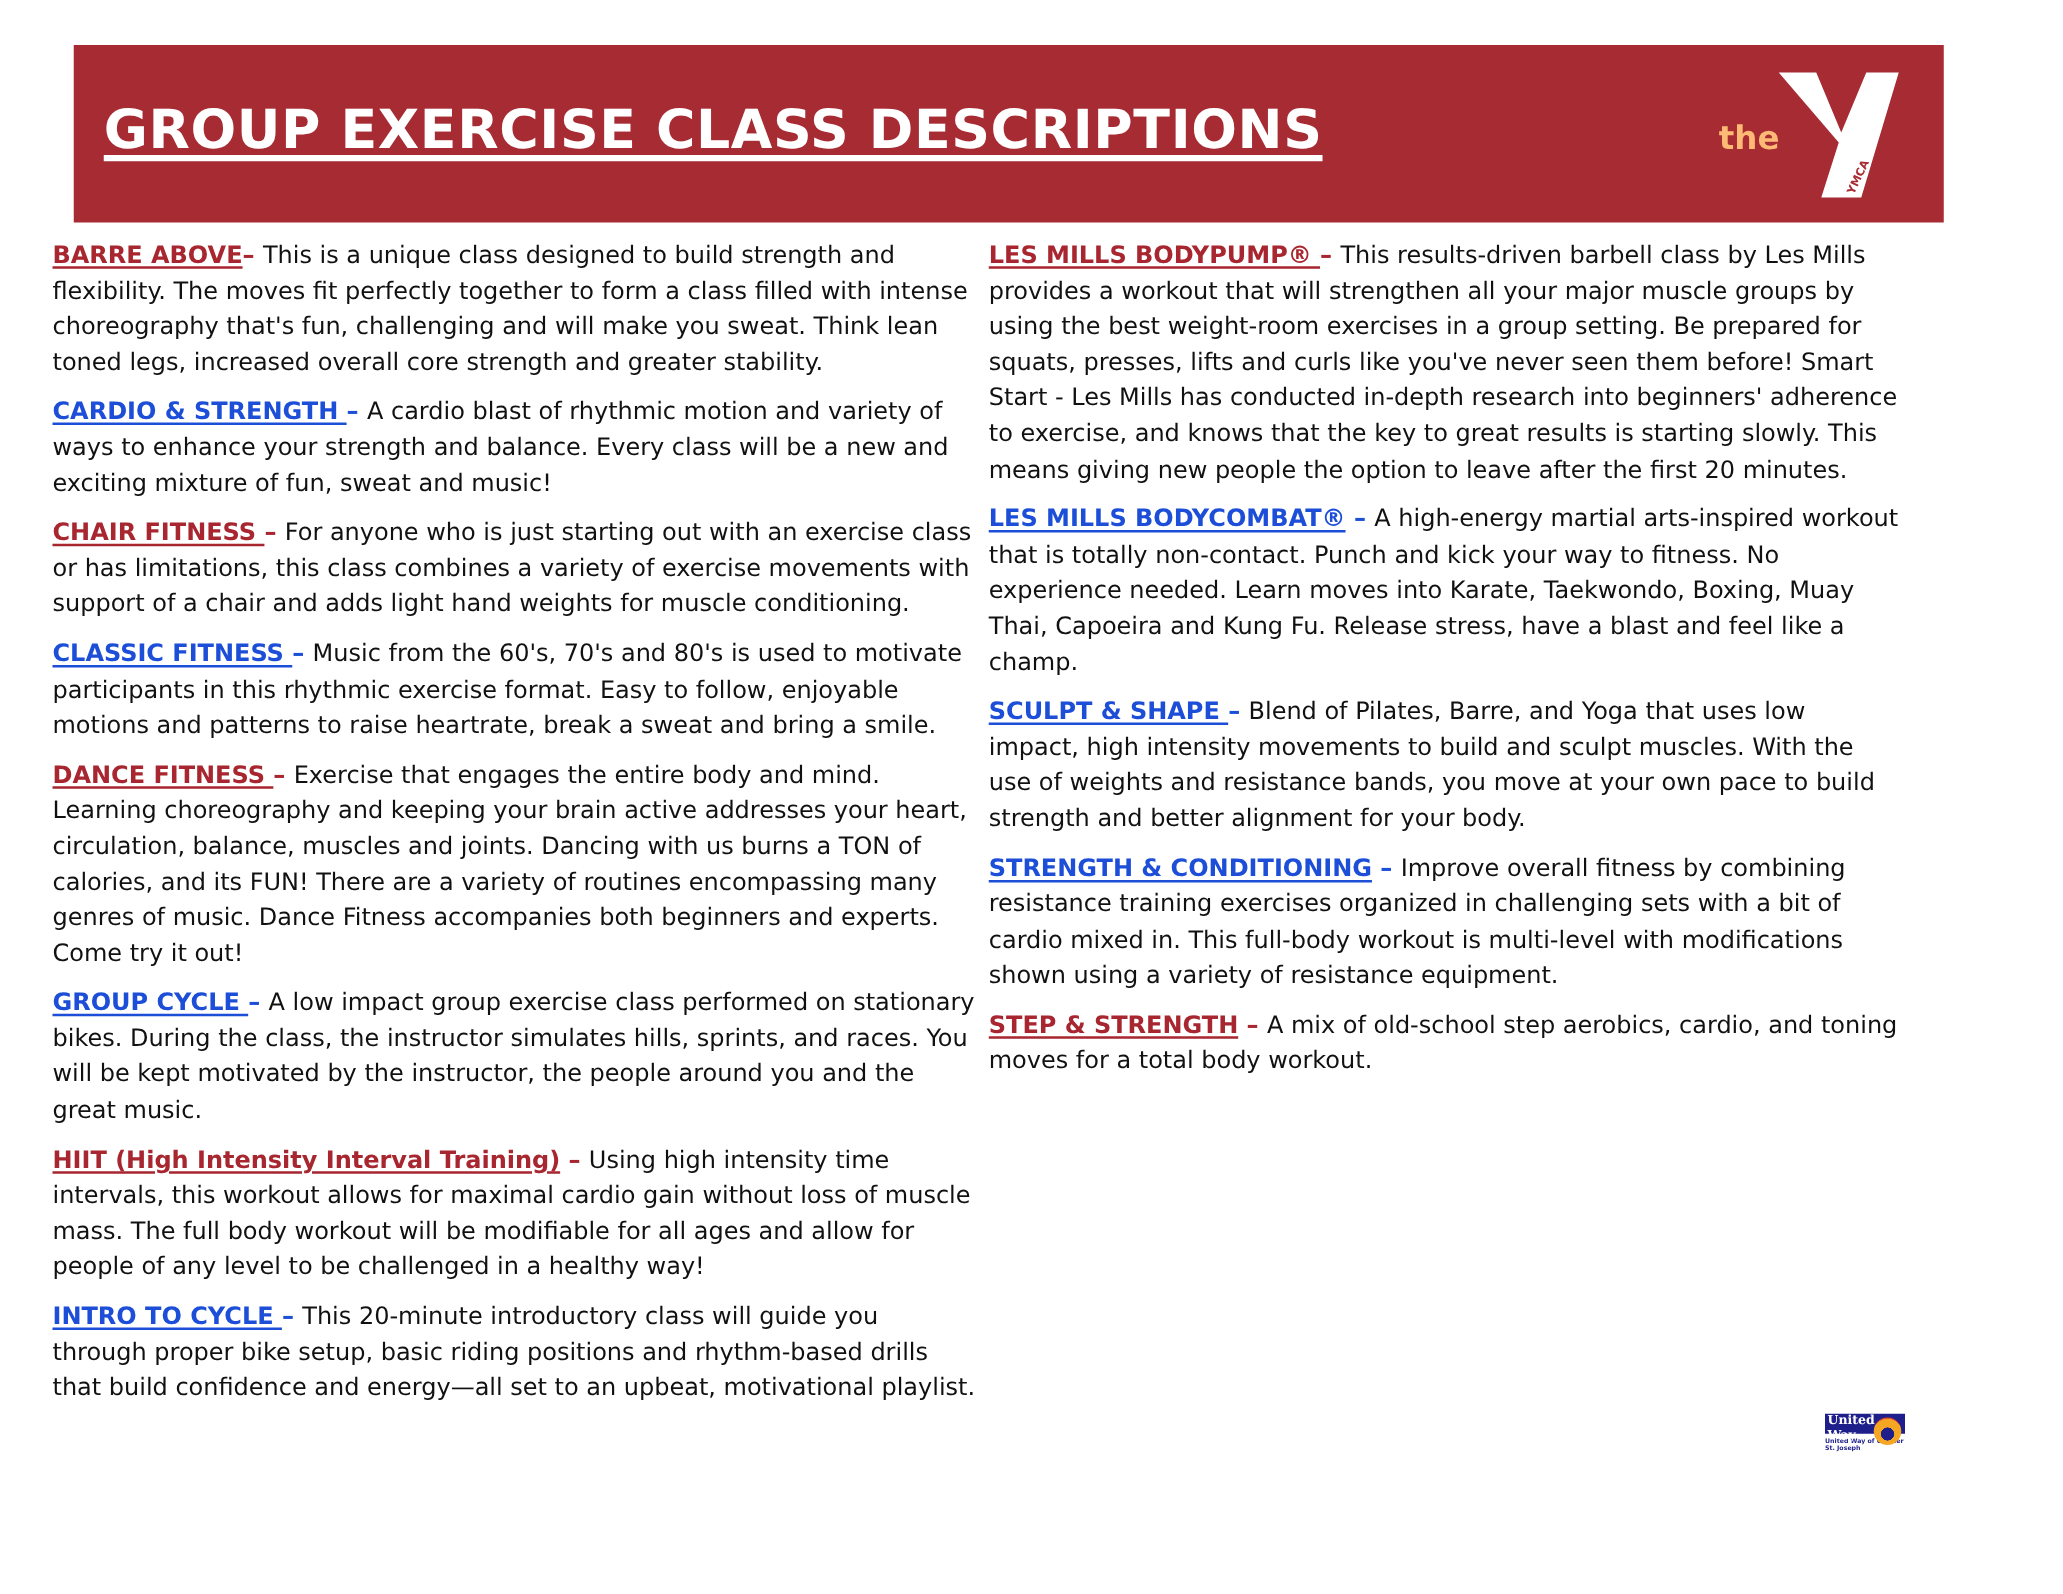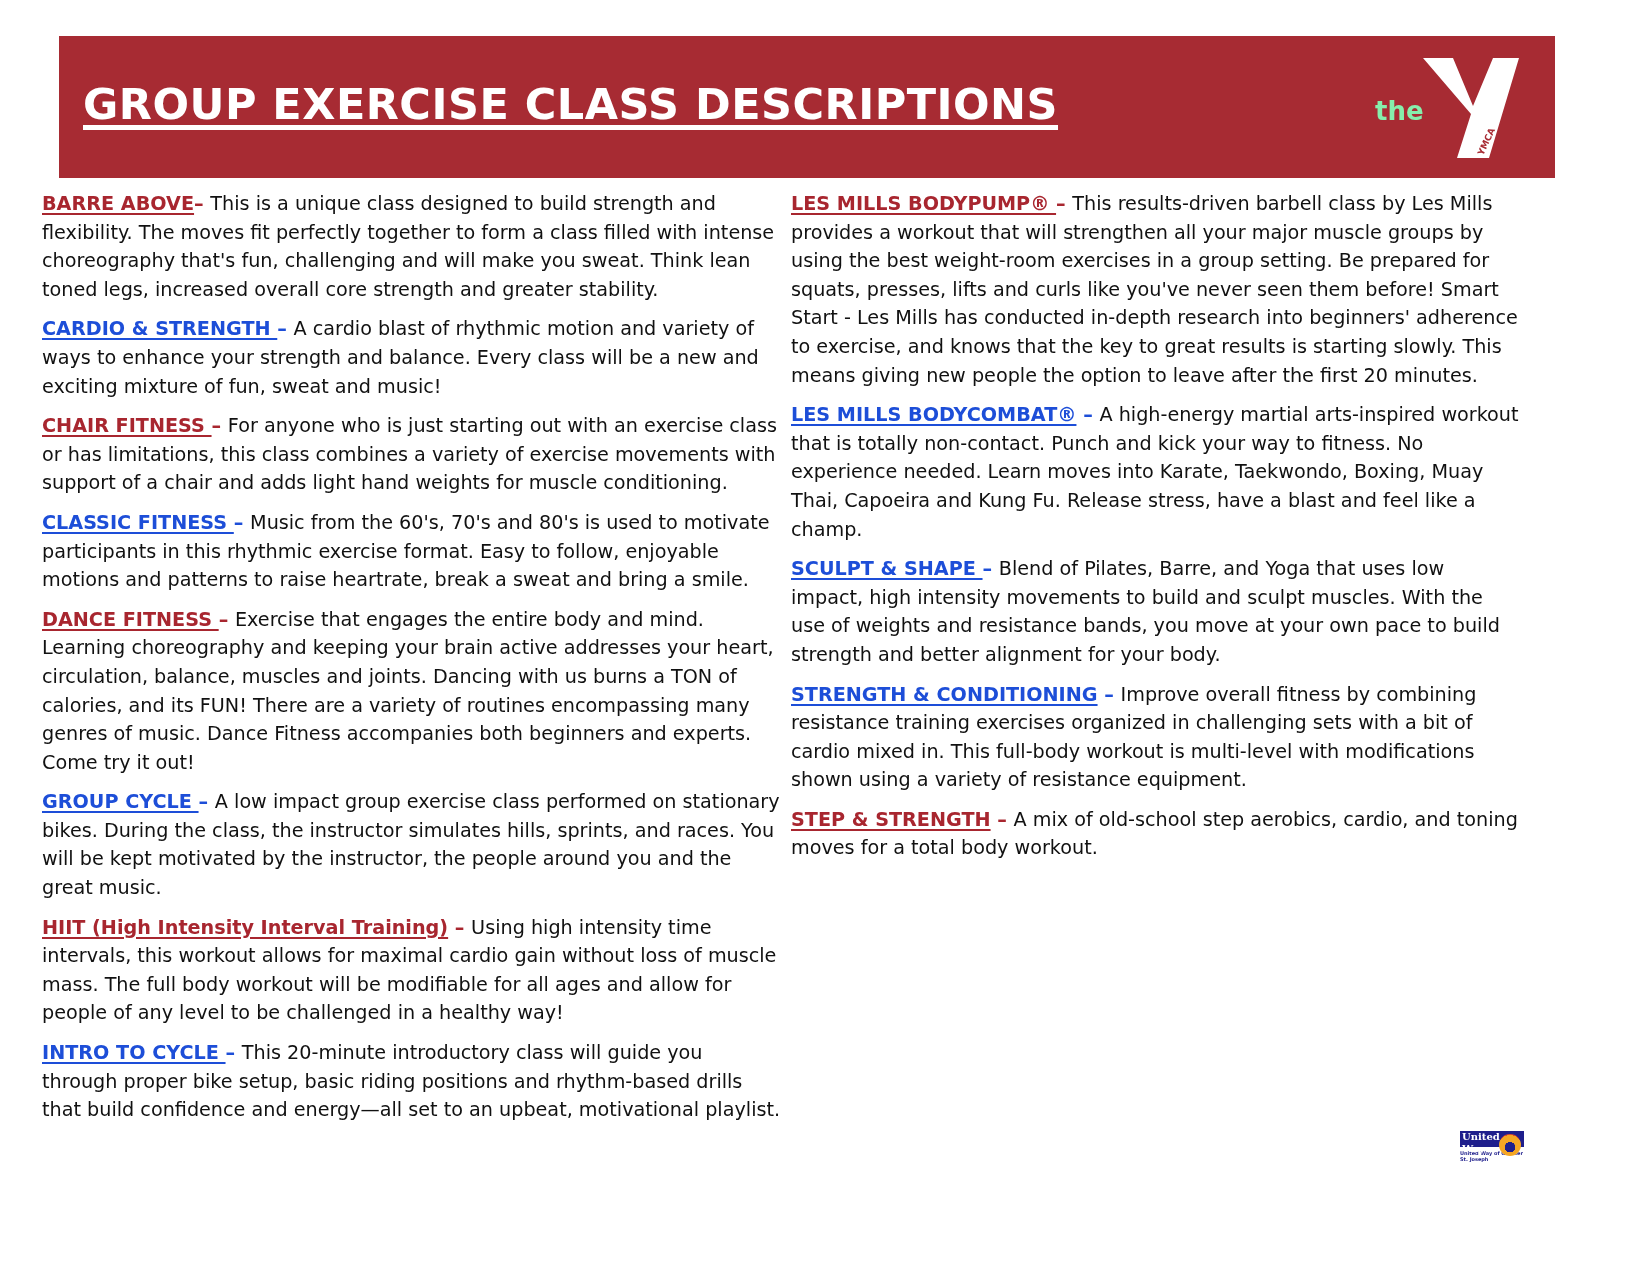--- a/index.html
+++ b/index.html
@@ -5,21 +5,21 @@
   html, body { margin:0; padding:0; background:#ffffff; }
   body { width:1650px; height:1275px; position:relative; overflow:hidden;
          font-family:"DejaVu Sans", sans-serif; color:#111; }
   .header { position:absolute; left:35px; top:36px; width:1496px; height:142px;
             background:#A72B33;margin-left:24px; }
   .page-title { position:absolute; left:24px; top:42px; margin:0;
             font-family:"DejaVu Sans", sans-serif; font-weight:bold; font-size:43px;
             color:#fff; letter-spacing:0.5px; line-height:52px;
             text-decoration:underline; text-decoration-thickness:5px; text-underline-offset:6px; }
   .logo { position:absolute; right:30px; top:18px; width:150px; height:110px; }
-  .logo .the { position:absolute; left:0; top:42px; color:#86efac; font-weight:bold;
+  .logo .the { position:absolute; left:0; top:42px; color:#fdba74; font-weight:bold;
                font-size:26px; font-family:"DejaVu Sans", sans-serif; }
   .logo svg { position:absolute; left:48px; top:0; }
   .col { position:absolute; top:190px; font-size:19.2px; line-height:28.6px; }
   .col.left { left:42px; width:740px; }
   .col.right { left:791px; width:730px; }
   .entry { margin:0 0 11px 0; }
   .name { font-weight:bold; text-decoration:underline; text-decoration-thickness:2px; text-underline-offset:3px;text-align:center; }
   .dash { font-weight:bold; }
   .red { color:#A8262F; }
   .orange { color:#1d4ed8; }

